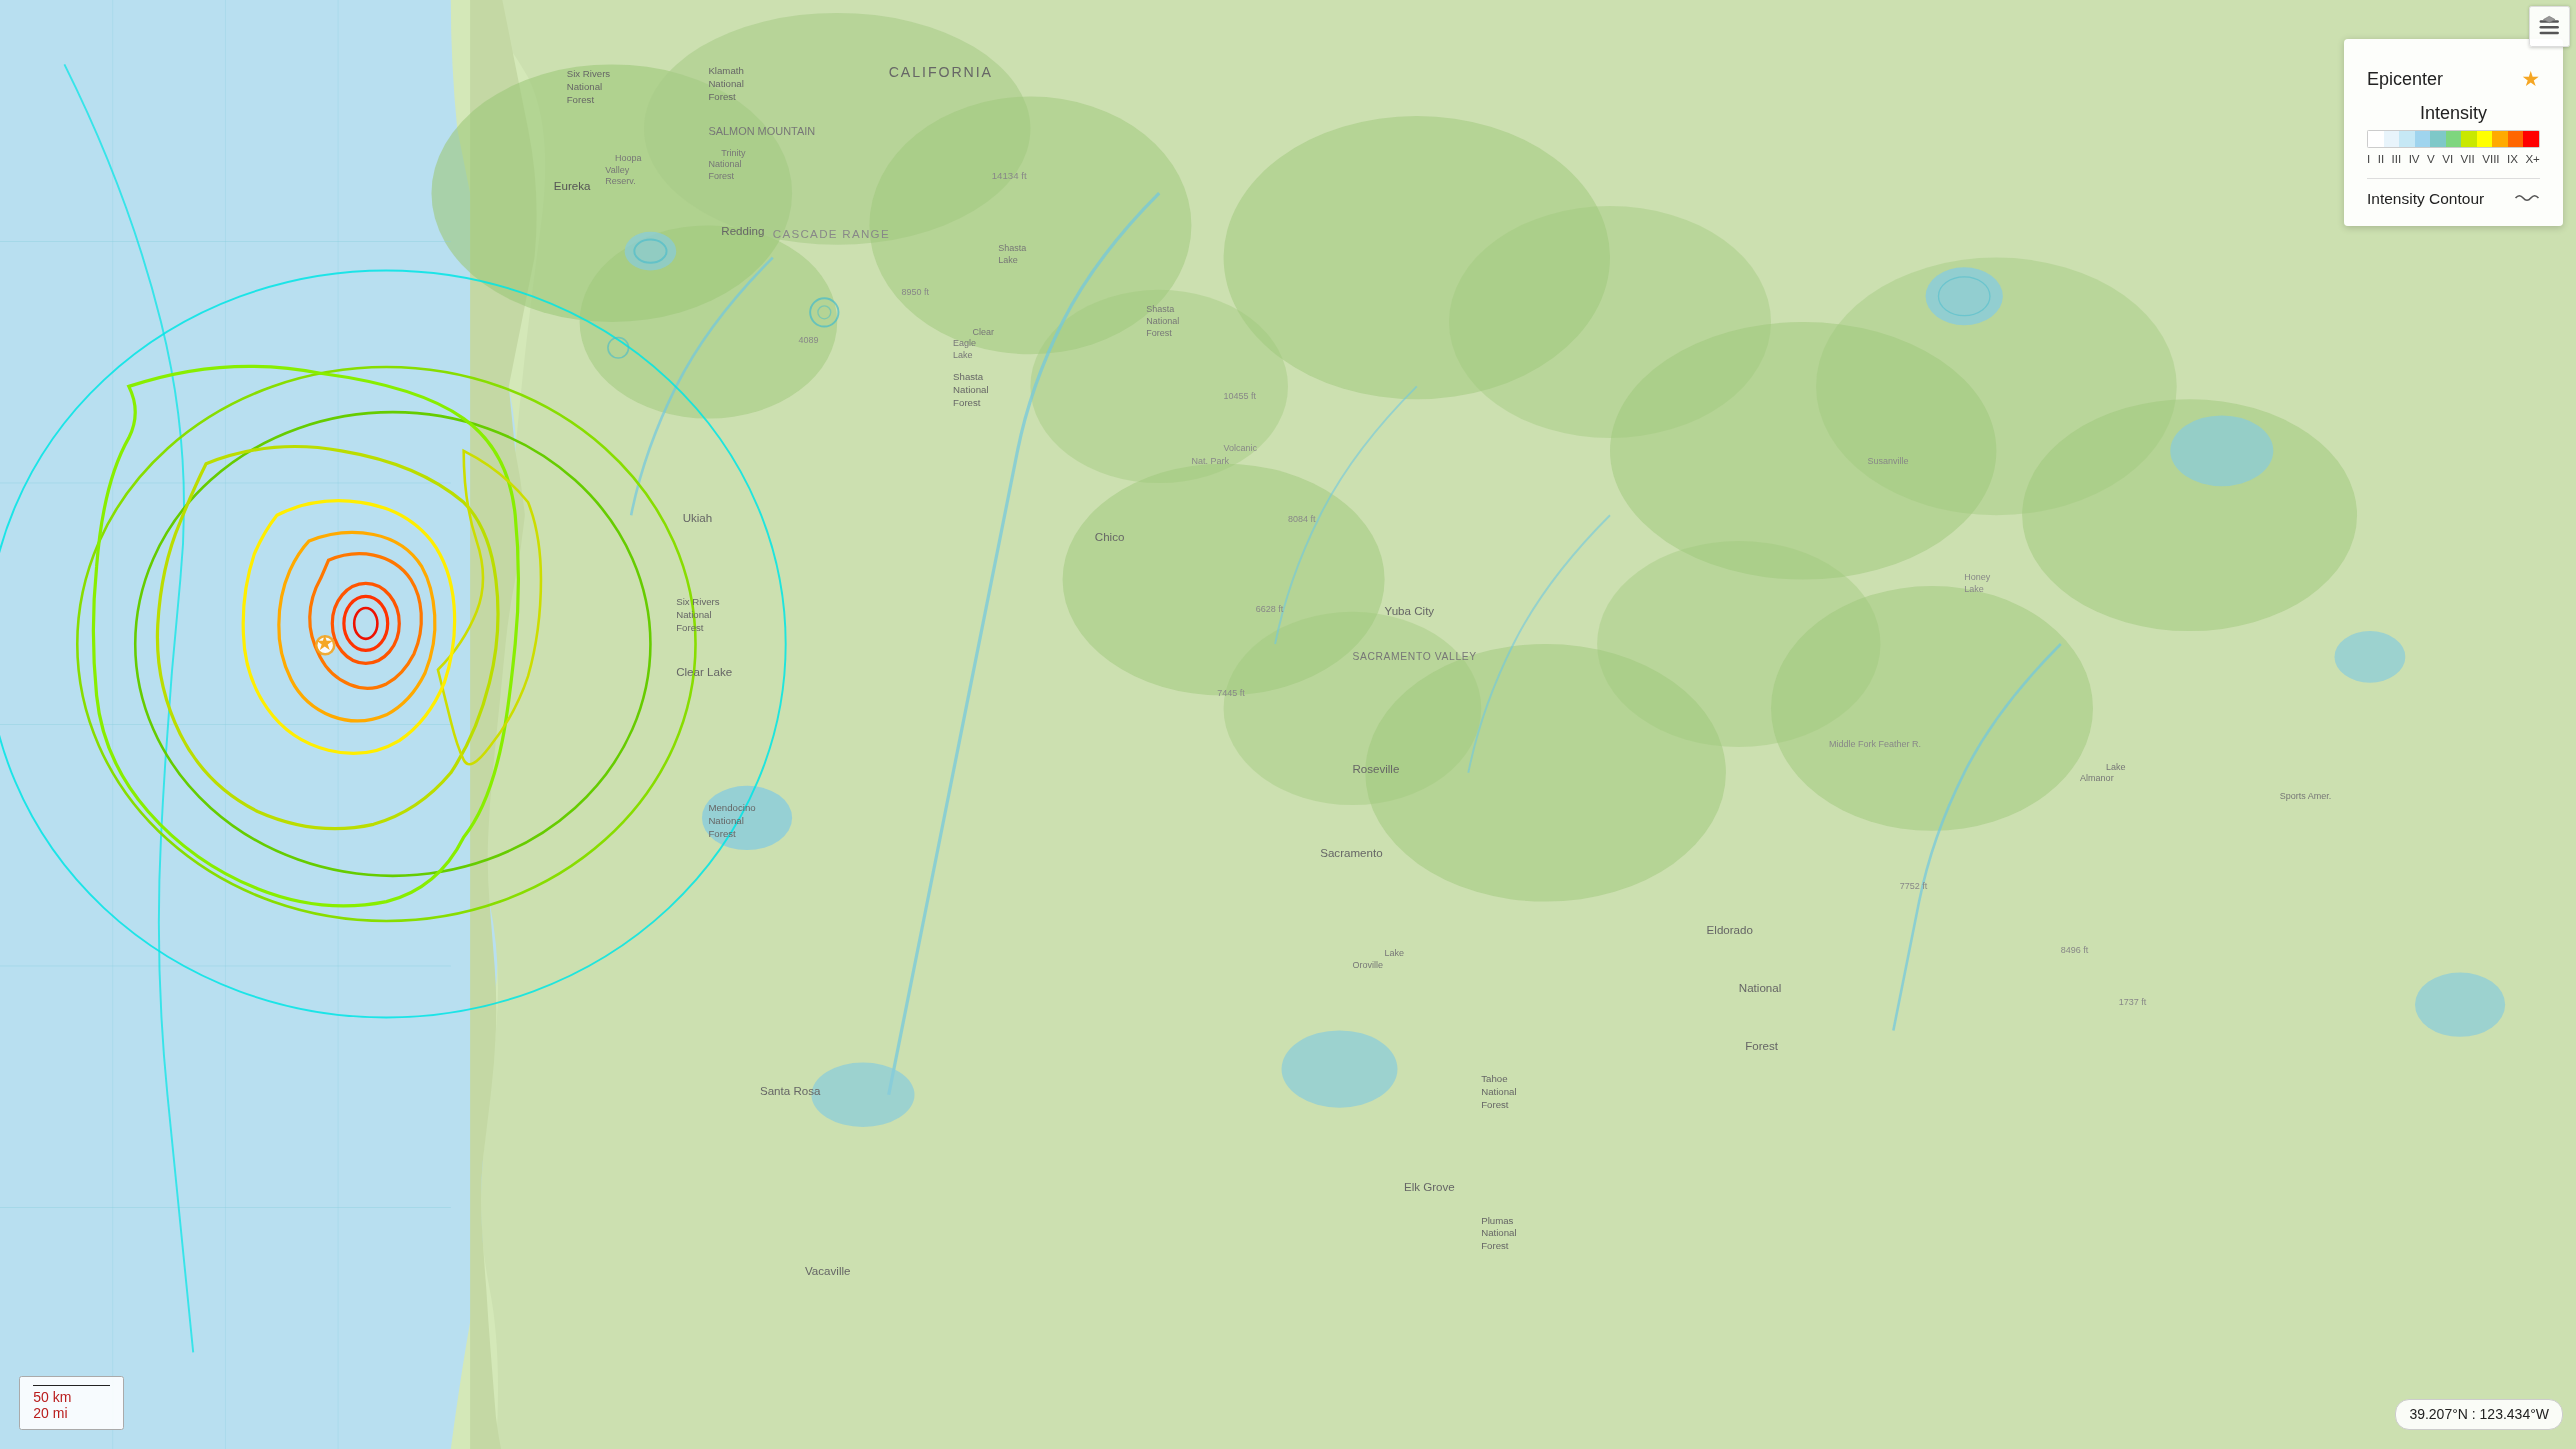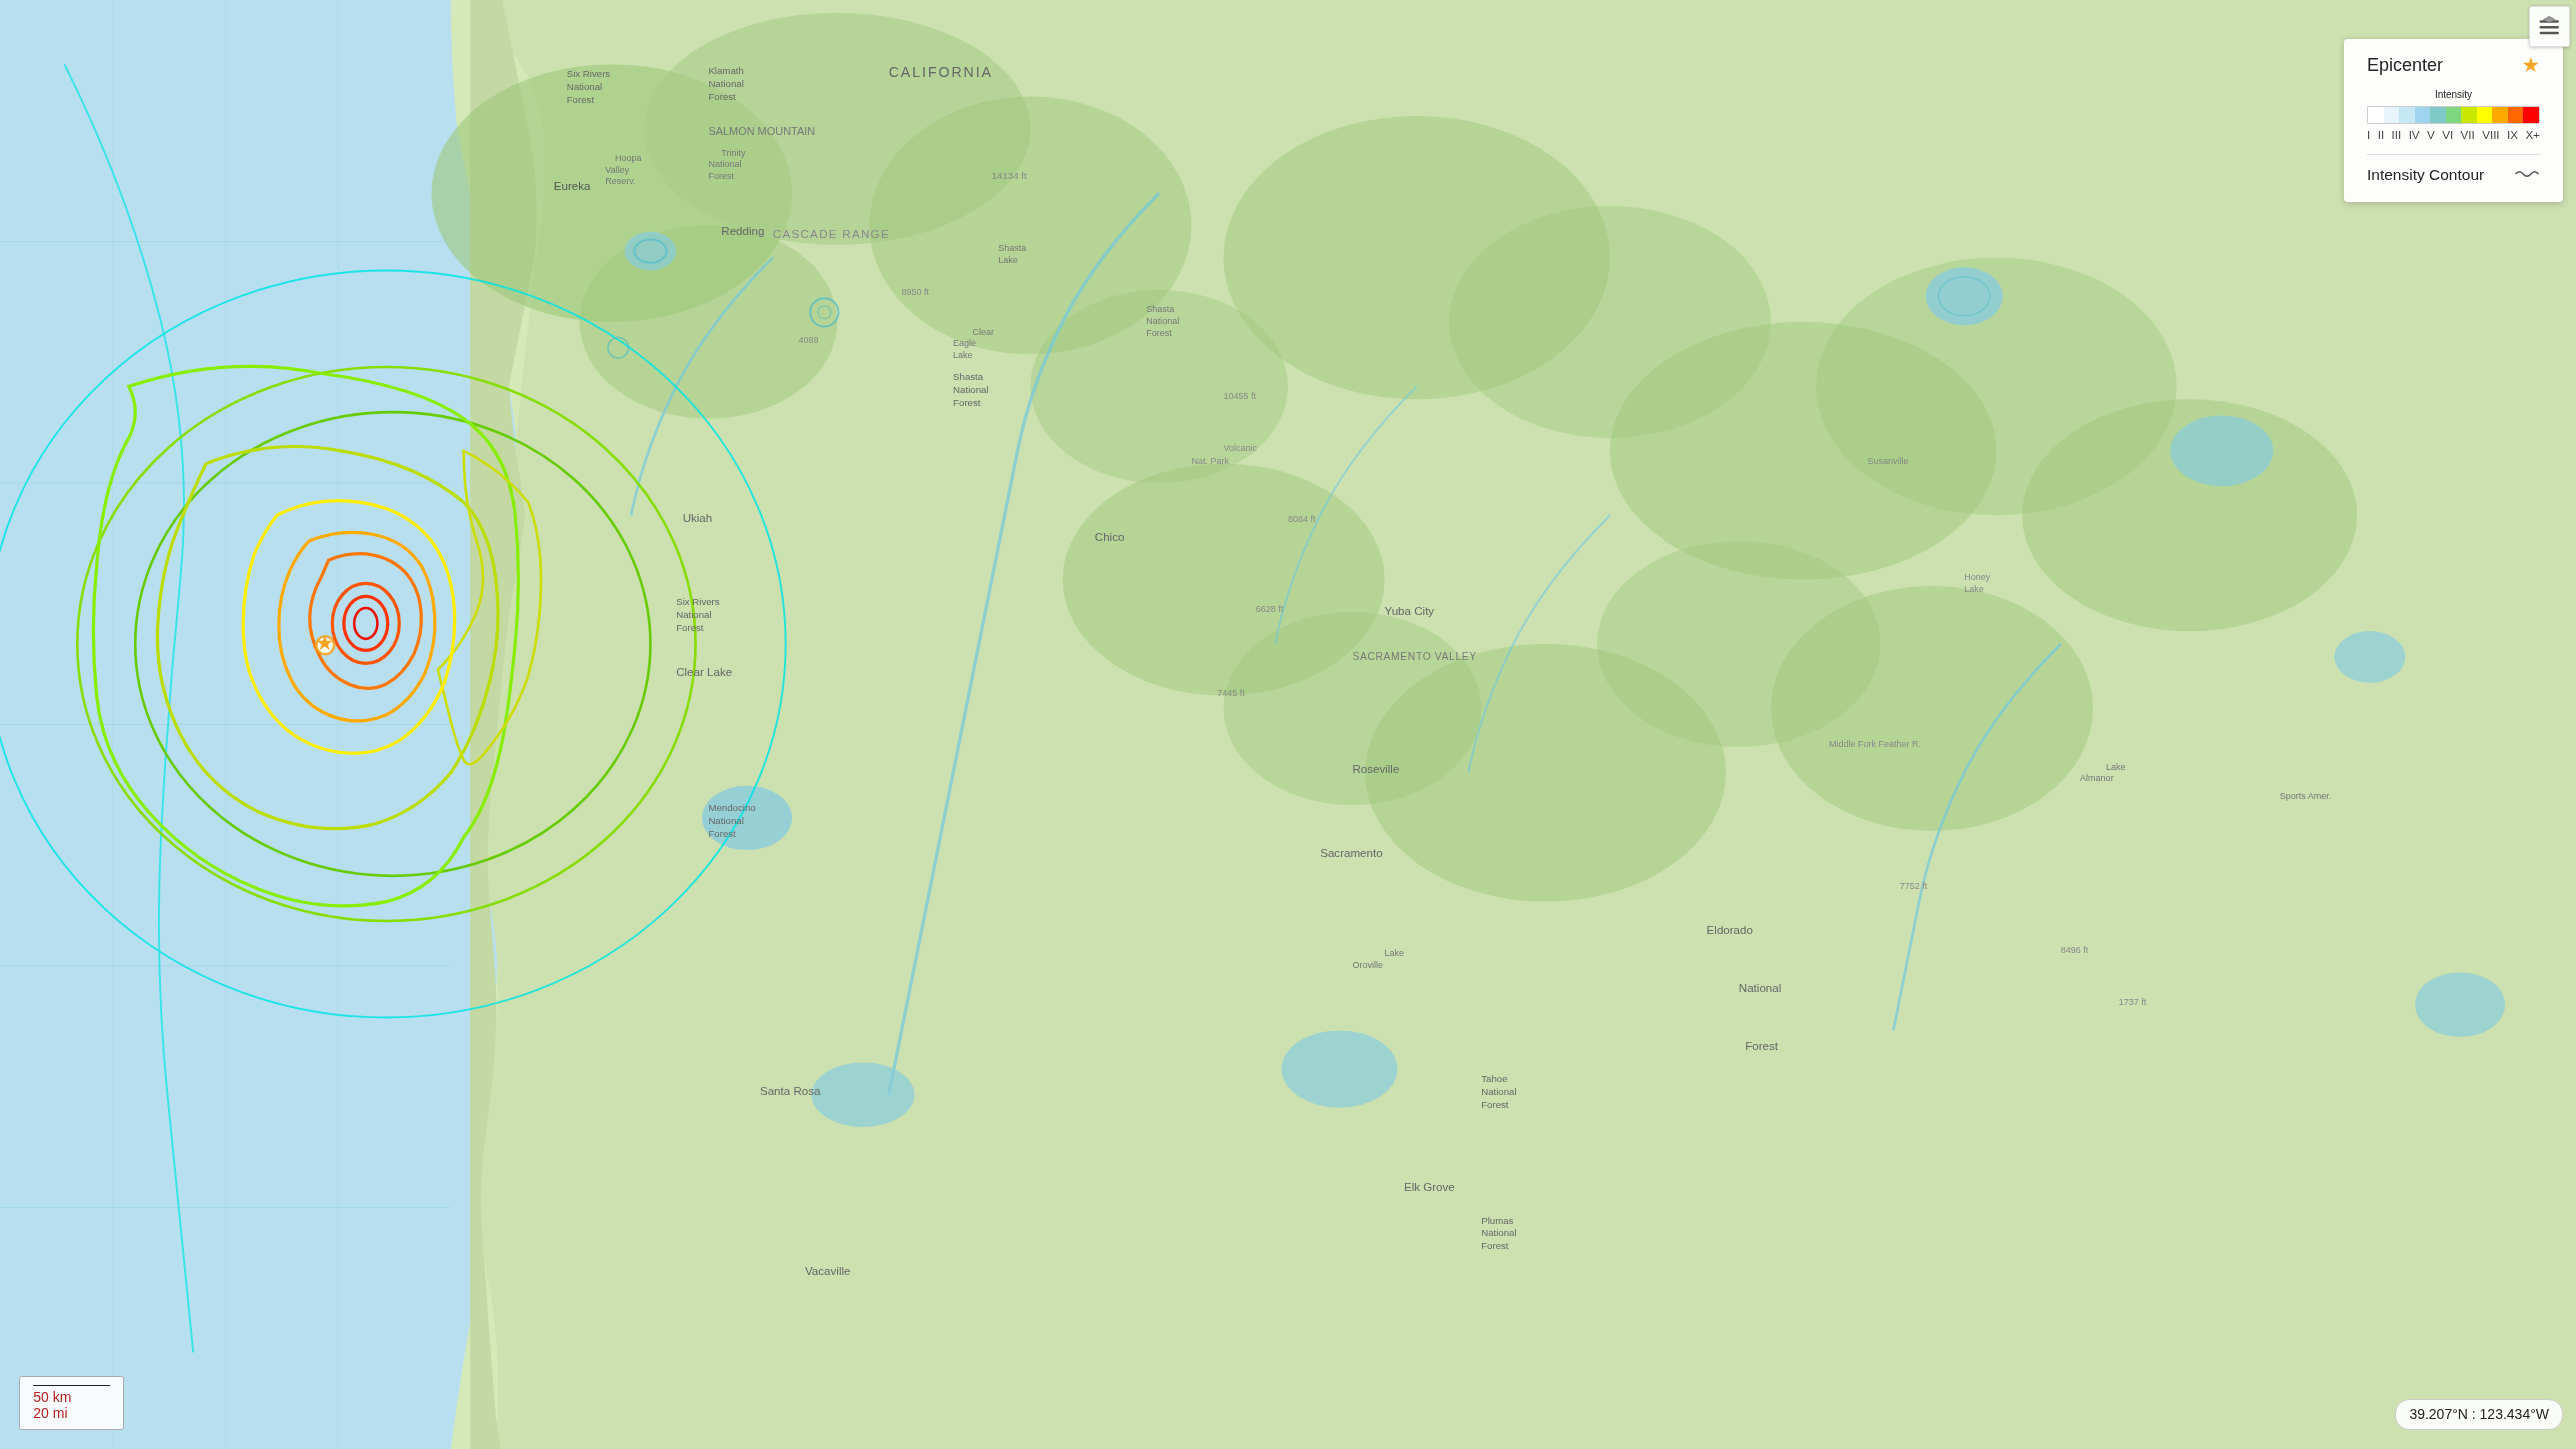--- a/index.html
+++ b/index.html
@@ -28,21 +28,21 @@
       height: 100%;
     }
 
     
     #legend-panel {
       position: absolute;
       top: 39px;
       right: 13px;
       background: rgba(255,255,255,0.95);
       border-radius: 3.9px;
-      padding: 14px 23px 18px 23px;
+      padding: 28px 23px 18px 23px;
       min-width: 219px;
       box-shadow: 0 1.3px 7.7px rgba(0,0,0,0.18);
       z-index: 100;
     }
 
     #legend-panel .legend-row {
       display: flex;
       align-items: center;
       margin-bottom: 11.6px;
     }
@@ -53,21 +53,21 @@
       color: #222;
     }
 
     #legend-panel .legend-star {
       font-size: 20.6px;
       margin-left: auto;
       color: #f5a623;
     }
 
     #legend-panel .intensity-label {
-      font-size: 10px;
+      font-size: 18px;
       font-weight: 500;
       color: #222;
       margin-bottom: 6.4px;
       text-align: center;
       width: 100%;
     }
 
     .intensity-bar {
       display: flex;
       width: 100%;

